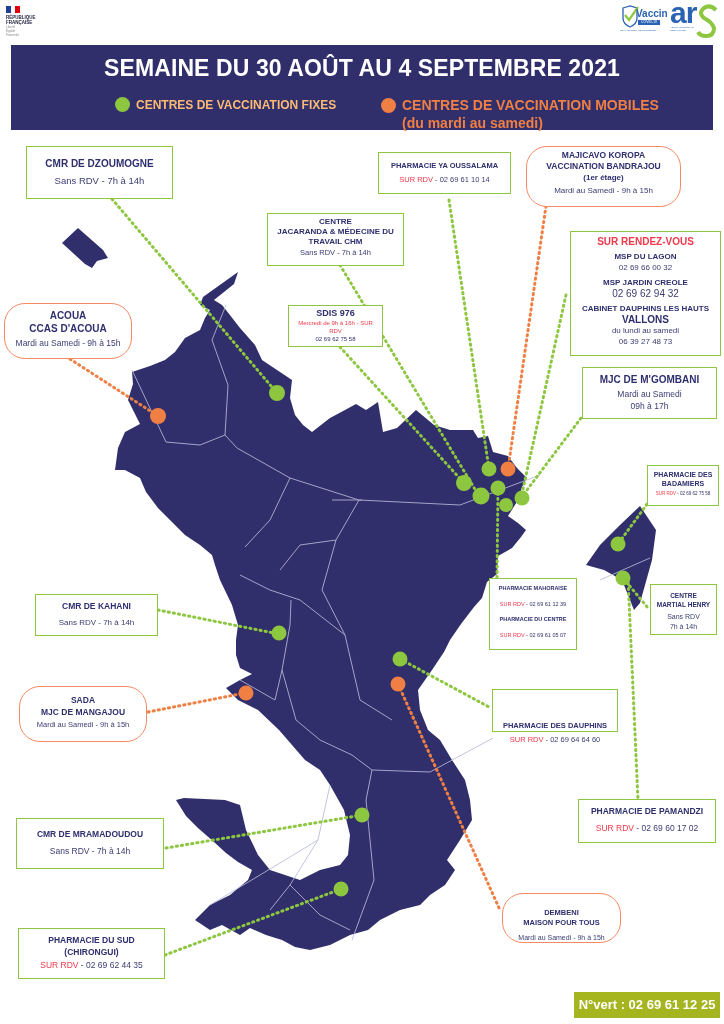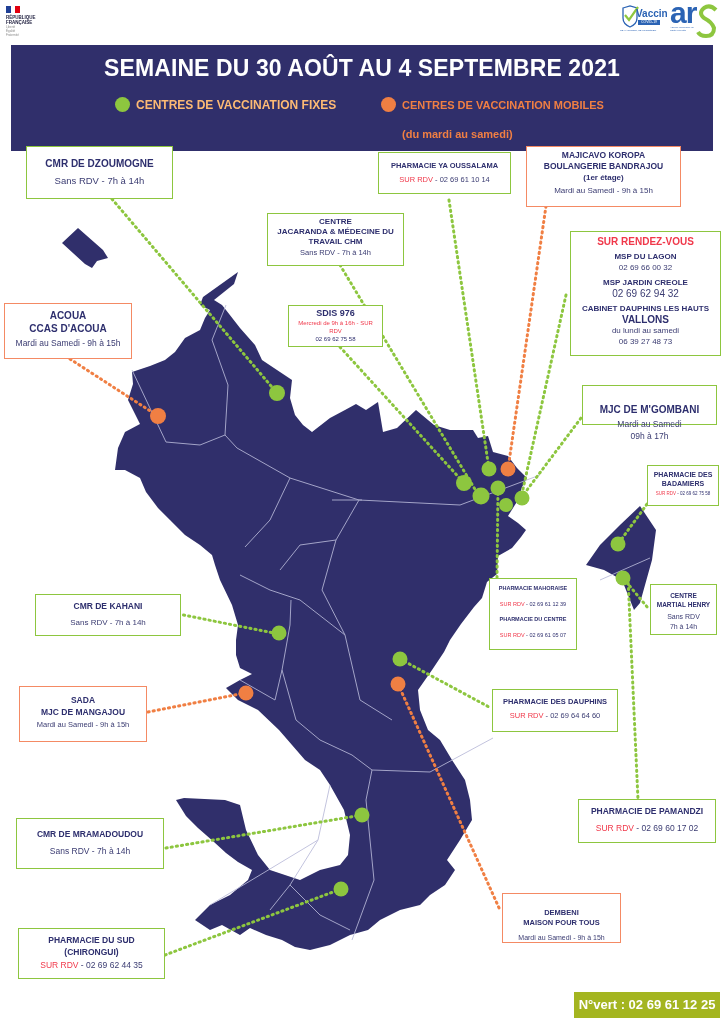--- a/index.html
+++ b/index.html
@@ -5,29 +5,29 @@
   html,body{margin:0;padding:0;background:#ffffff;}
   body{width:724px;height:1024px;position:relative;overflow:hidden;font-family:"Liberation Sans",sans-serif;color:#2e2f6e;}
   .abs{position:absolute;}
   #map{position:absolute;left:0;top:0;width:724px;height:1024px;}
   .rf{left:6px;top:6px;width:40px;font-size:4.5px;line-height:5px;font-weight:bold;color:#1a1a3a;}
   .rf .flag{display:flex;width:14px;height:7px;margin-bottom:2px;}
   .rf .flag i{flex:1;}
   .rf .small{font-weight:normal;color:#888;font-size:3px;line-height:4px;}
   .vaccin{left:620px;top:4px;width:44px;height:32px;}
   .ars{left:668px;top:2px;width:52px;height:36px;}
-  .banner{left:11px;top:45px;width:702px;height:106px;background:#302f6b;}
+  .banner{left:11px;top:45px;width:702px;height:85px;background:#302f6b;}
   .banner .title{position:absolute;left:0;top:10px;width:100%;text-align:center;color:#fff;font-weight:bold;font-size:23px;letter-spacing:0.1px;}
   .legend-fixed{position:absolute;left:104px;top:52px;display:flex;align-items:center;color:#fdba74;font-weight:bold;font-size:12px;}
-  .legend-mobile{position:absolute;left:370px;top:52px;color:#f07f43;font-weight:bold;font-size:11px;}
+  .legend-mobile{position:absolute;left:370px;top:52px;color:#f07f43;font-weight:bold;font-size:14px;}
   .legend-mobile .row{display:flex;align-items:center;}
-  .legend-mobile .sub{margin-left:21px;margin-top:16px;}
+  .legend-mobile .sub{margin-left:21px;margin-top:2px;}
   .dot{display:inline-block;width:15px;height:15px;border-radius:50%;margin-right:6px;}
   .box{position:absolute;background:#fff;border:1.5px solid #8dc63f;text-align:center;box-sizing:border-box;color:#2e2f6e;}
-  .box.orange{border-color:#f48a64;}
+  .box.orange{border-color:#f48a64;border-radius:21px;}
   .box .n{font-weight:bold;font-size:10px;line-height:13px;}
   .box .t{font-size:9.5px;line-height:13px;color:#3b3c72;}
   .box .red{color:#f0384a;}
   .box .s{font-size:6px;line-height:8px;}
   .box .sn{font-size:7px;line-height:9px;font-weight:bold;}
   .nvert{left:574px;top:992px;width:146px;height:26px;background:#a4b520;color:#fff;font-weight:bold;font-size:13px;line-height:26px;text-align:center;}
 </style>
 </head>
 <body>
 
@@ -170,38 +170,38 @@
   <div class="s">02 69 62 75 58</div>
 </div>
 
 <div class="box" style="left:378px;top:152px;width:133px;height:42px;padding-top:8px;">
   <div class="sn" style="font-size:7.5px;">PHARMACIE YA OUSSALAMA</div>
   <div class="t" style="font-size:7.5px;margin-top:3px;"><span class="red">SUR RDV</span><span> - 02 69 61 10 14</span></div>
 </div>
 
 <div class="box orange" style="left:526px;top:146px;width:155px;height:61px;padding-top:3px;">
   <div class="sn" style="font-size:8.5px;line-height:11px;">MAJICAVO KOROPA</div>
-  <div class="sn" style="font-size:8.5px;line-height:11px;">BOULANGERIE BANDRAJOU</div>
+  <div class="sn" style="font-size:8.5px;line-height:11px;">VACCINATION BANDRAJOU</div>
   <div class="sn" style="font-size:8px;line-height:11px;">(1er étage)</div>
   <div class="t" style="font-size:8px;line-height:15px;">Mardi au Samedi - 9h à 15h</div>
 </div>
 
 <div class="box" style="left:570px;top:231px;width:151px;height:125px;padding-top:3px;">
   <div class="n red" style="font-size:10px;line-height:13px;">SUR RENDEZ-VOUS</div>
   <div class="sn" style="font-size:8px;line-height:11px;margin-top:3px;">MSP DU LAGON</div>
   <div class="t" style="font-size:8px;line-height:11px;">02 69 66 00 32</div>
   <div class="sn" style="font-size:8px;line-height:11px;margin-top:4px;">MSP JARDIN CREOLE</div>
   <div class="t" style="font-size:10px;line-height:11px;">02 69 62 94 32</div>
   <div class="sn" style="font-size:8px;line-height:11px;margin-top:4px;">CABINET DAUPHINS LES HAUTS</div>
   <div class="sn" style="font-size:10px;line-height:11px;">VALLONS</div>
   <div class="t" style="font-size:8px;line-height:11px;">du lundi au samedi</div>
   <div class="t" style="font-size:8px;line-height:11px;">06 39 27 48 73</div>
 </div>
 
-<div class="box" style="left:582px;top:385px;width:135px;height:40px;padding-top:17px;">
+<div class="box" style="left:582px;top:367px;width:135px;height:52px;padding-top:5px;">
   <div class="n">MJC DE M'GOMBANI</div>
   <div class="t" style="font-size:8.5px;line-height:12px;margin-top:2px;">Mardi au Samedi</div>
   <div class="t" style="font-size:8.5px;line-height:12px;">09h à 17h</div>
 </div>
 
 <div class="box" style="left:647px;top:465px;width:72px;height:41px;padding-top:4px;">
   <div class="sn" style="font-size:7px;line-height:9px;">PHARMACIE DES</div>
   <div class="sn" style="font-size:7px;line-height:9px;">BADAMIERS</div>
   <div class="s" style="font-size:4.5px;margin-top:2px;"><span class="red">SUR RDV</span><span> - 02 69 62 75 58</span></div>
 </div>
@@ -213,33 +213,33 @@
   <div class="t" style="font-size:7px;line-height:10px;">7h à 14h</div>
 </div>
 
 <div class="box" style="left:489px;top:578px;width:88px;height:72px;padding-top:5px;">
   <div class="sn" style="font-size:5.5px;line-height:8px;">PHARMACIE MAHORAISE</div>
   <div class="s" style="font-size:5.5px;line-height:8px;margin-top:8px;"><span class="red">SUR RDV</span><span> - 02 69 61 12 39</span></div>
   <div class="sn" style="font-size:5.5px;line-height:8px;margin-top:7px;">PHARMACIE DU CENTRE</div>
   <div class="s" style="font-size:5.5px;line-height:8px;margin-top:8px;"><span class="red">SUR RDV</span><span> - 02 69 61 05 07</span></div>
 </div>
 
-<div class="box" style="left:35px;top:594px;width:146px;height:42px;padding-top:6px;">
+<div class="box" style="left:35px;top:594px;width:123px;height:42px;padding-top:6px;">
   <div class="sn" style="font-size:8.5px;line-height:11px;">CMR DE KAHANI</div>
   <div class="t" style="font-size:8px;line-height:12px;margin-top:5px;">Sans RDV - 7h à 14h</div>
 </div>
 
 <div class="box orange" style="left:19px;top:686px;width:128px;height:56px;padding-top:7px;">
   <div class="sn" style="font-size:8.5px;line-height:12px;">SADA</div>
   <div class="sn" style="font-size:8.5px;line-height:12px;">MJC DE MANGAJOU</div>
   <div class="t" style="font-size:7.5px;line-height:13px;">Mardi au Samedi - 9h à 15h</div>
 </div>
 
 <div class="box" style="left:492px;top:689px;width:126px;height:43px;padding-top:7px;">
-  <div class="sn" style="font-size:7.5px;line-height:10px;">PHARMACIE DES DAUPHINS</div>
+  <div class="sn" style="font-size:7.5px;line-height:10px;margin-top:24px;">PHARMACIE DES DAUPHINS</div>
   <div class="t" style="font-size:7.5px;line-height:12px;margin-top:3px;"><span class="red">SUR RDV</span><span> - 02 69 64 64 60</span></div>
 </div>
 
 <div class="box" style="left:578px;top:799px;width:138px;height:44px;padding-top:6px;">
   <div class="sn" style="font-size:8.5px;line-height:11px;">PHARMACIE DE PAMANDZI</div>
   <div class="t" style="font-size:8.5px;line-height:12px;margin-top:5px;"><span class="red">SUR RDV</span><span> - 02 69 60 17 02</span></div>
 </div>
 
 <div class="box" style="left:16px;top:818px;width:148px;height:51px;padding-top:10px;">
   <div class="sn" style="font-size:8.5px;line-height:11px;">CMR DE MRAMADOUDOU</div>

